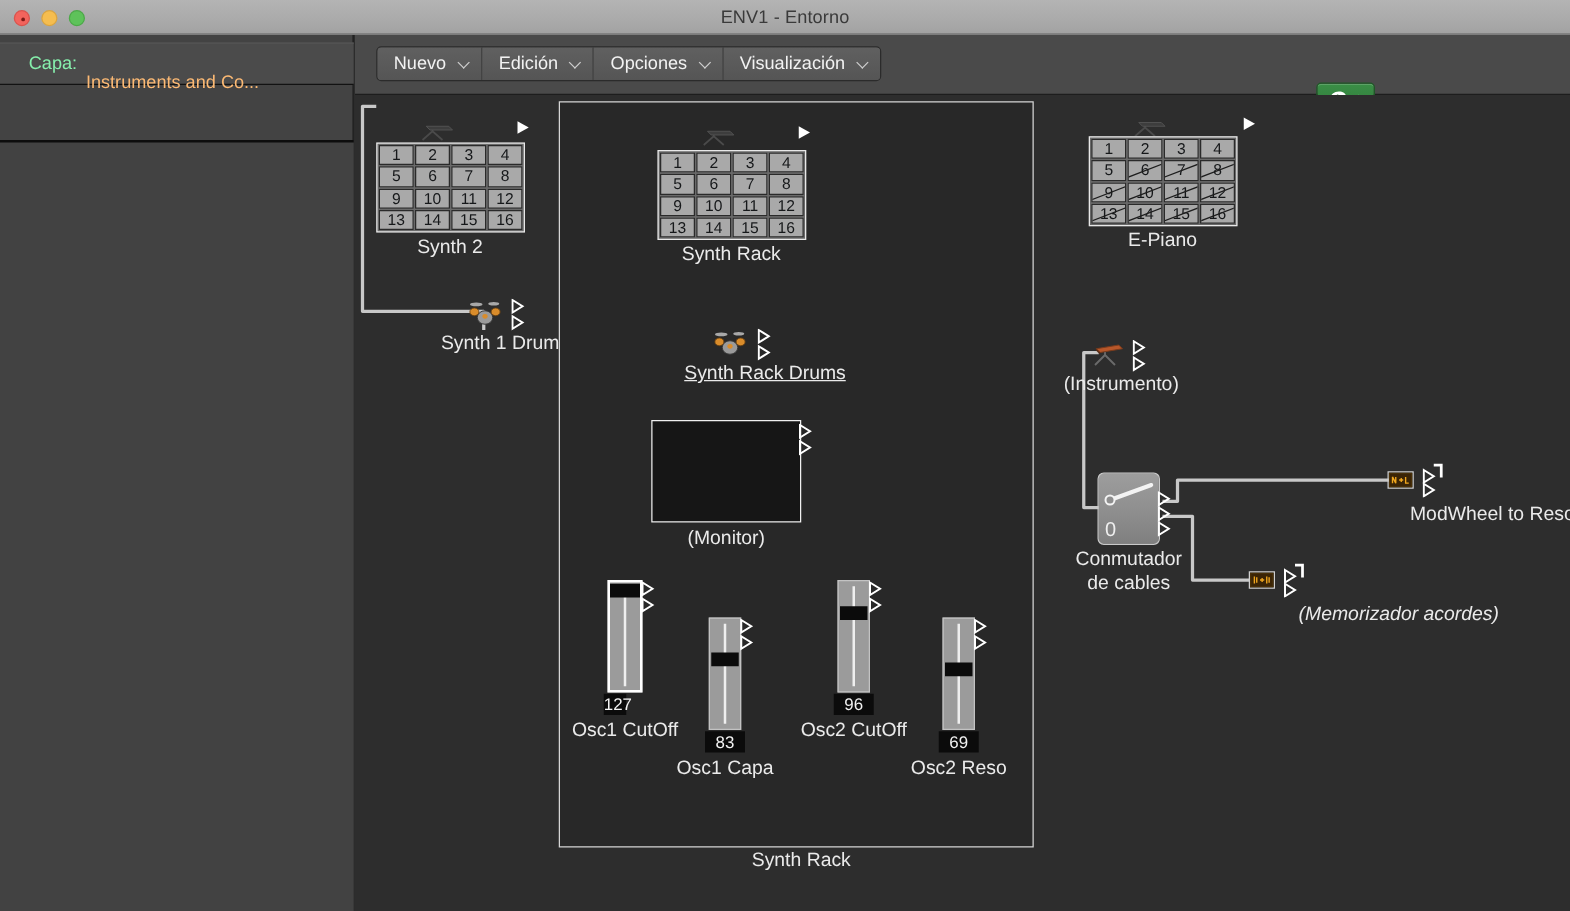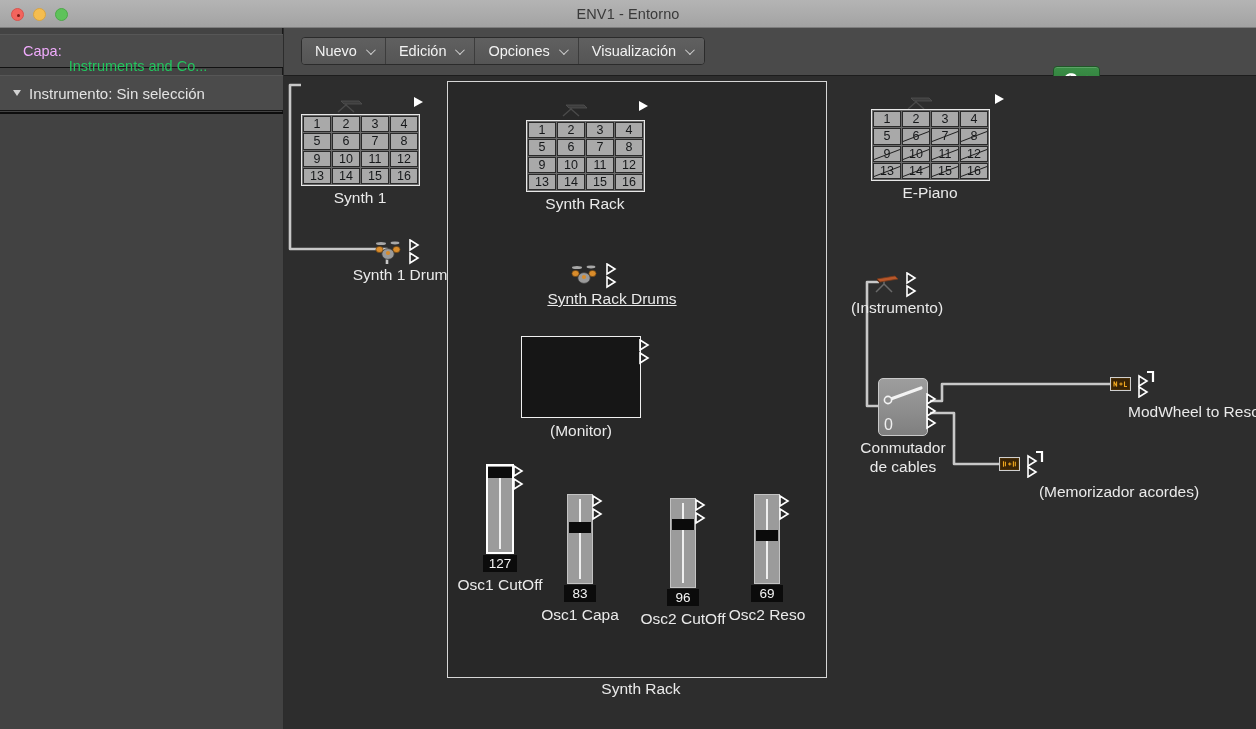--- a/index.html
+++ b/index.html
@@ -57,22 +57,22 @@
   .side-row {
     position: absolute; left: 0;
     width: 283px;
     background: #4b4b4b;
     border-bottom: 1px solid #121212;
     border-top: 1px solid #565656;
     color: #e3e3e3;
     display: flex; align-items: center;
   }
   #side-layer { top: 6px; height: 34px; font-size: 14.5px; padding-left: 23px; }
-  #side-layer .lbl-key { color: #f0abfc; }
-  #side-layer .lbl-val { color: #22c55e; margin-left: 7px; margin-top: 29px; }
+  #side-layer .lbl-key { color: #86efac; }
+  #side-layer .lbl-val { color: #fdba74; margin-left: 7px; margin-top: 29px; }
   #side-instr { top: 47px; height: 36px; font-size: 15px; padding-left: 14px; }
   #disclosure {
     width: 0; height: 0;
     border-left: 6px solid #d2d2d2;
     border-top: 4.5px solid transparent;
     border-bottom: 4.5px solid transparent;
     transform: rotate(90deg);
     margin-right: 9px;
     flex: none;
   }
@@ -282,24 +282,20 @@
     <div class="traffic" id="tl-min"></div>
     <div class="traffic" id="tl-zoom"></div>
     <div id="title-text">ENV1 - Entorno</div>
   </div>
 
   <div id="sidebar">
     <div class="side-row" id="side-layer">
       <span class="lbl-key">Capa:</span>
       <span class="lbl-val">Instruments and Co...</span>
     </div>
-    <div class="side-row" id="side-instr">
-      <span id="disclosure"></span>
-      <span>Instrumento: Sin selección</span>
-    </div>
     <div id="side-body"></div>
   </div>
 
   <div id="toolbar">
     <div class="menu-group">
       <div class="menu-btn">
         <span>Nuevo</span>
         <span class="chev"></span>
       </div>
       <div class="menu-btn">
@@ -405,21 +401,21 @@
           <div class="gcell">
             <span>14</span>
           </div>
           <div class="gcell">
             <span>15</span>
           </div>
           <div class="gcell">
             <span>16</span>
           </div>
         </div>
-      <div class="obj-label" style="left:59px; top:92px;">Synth 1</div>
+      <div class="obj-label" style="left:59px; top:92px;">Synth 2</div>
     </div>
 
     <div class="obj small-obj" id="obj-synth1drums" style="left:60px; top:163px; width:120px; height:46px;">
       <svg style="position:absolute; left:31px; top:1px; width:26px; height:20px;" viewBox="0 0 26 20">
         <ellipse cx="13" cy="14" rx="6.2" ry="5.4" fill="#9a9a9a" stroke="#3a3a3a" stroke-width=".8"></ellipse>
         <ellipse cx="13" cy="13" rx="2.1" ry="1.9" fill="#d98c2b"></ellipse>
         <ellipse cx="4.5" cy="9.5" rx="3.6" ry="3.1" fill="#d98c2b" stroke="#6b4312" stroke-width=".7"></ellipse>
         <ellipse cx="21.5" cy="9.5" rx="3.6" ry="3.1" fill="#d98c2b" stroke="#6b4312" stroke-width=".7"></ellipse>
         <ellipse cx="6" cy="3.5" rx="5" ry="1.5" fill="#a8a8a8"></ellipse>
         <ellipse cx="20" cy="3" rx="4.4" ry="1.4" fill="#a8a8a8"></ellipse>
@@ -516,39 +512,39 @@
         <path d="M1 14 L9 19 L1 24 Z" fill="none" stroke="#ffffff" stroke-width="1.6"></path>
       </svg>
       <div class="obj-label" style="left:60px; top:85px;">(Monitor)</div>
     </div>
 
     <div id="fader-layer">
         <div class="fader sel" style="left: 202px; top: 388px; width: 28px; height: 130px;">
           <div class="track" style="width: 28px; height: 90px;"></div>
           <div class="centerline" style="left: 13.25px; top: 5px; height: 80px;"></div>
           <div class="thumb" style="left: 2px; width: 24px; height: 11px; top: 3px;"></div>
-          <div class="readout" style="left: -3px; top: 91px; width: 34px;">127</div>
+          <div class="readout" style="left: -3px; top: 91px; width: 18px;">127</div>
           <svg viewBox="0 0 12 26" style="position: absolute; left: 27px; top: 1px; width: 12px; height: 26px;">
             <path d="M1 1 L9 6 L1 11 Z" fill="none" stroke="#ffffff" stroke-width="1.6"></path>
             <path d="M1 14 L9 19 L1 24 Z" fill="none" stroke="#ffffff" stroke-width="1.6"></path>
           </svg>
           <div class="obj-label" style="left: 14px; top: 111px;">Osc1 CutOff</div>
         </div>
         <div class="fader" style="left: 283px; top: 418px; width: 26px; height: 130px;">
           <div class="track" style="width: 26px; height: 90px;"></div>
           <div class="centerline" style="left: 12.25px; top: 5px; height: 80px;"></div>
           <div class="thumb" style="left: 2px; width: 22px; height: 11px; top: 28px;"></div>
           <div class="readout" style="left: -3px; top: 91px; width: 32px;">83</div>
           <svg viewBox="0 0 12 26" style="position: absolute; left: 25px; top: 1px; width: 12px; height: 26px;">
             <path d="M1 1 L9 6 L1 11 Z" fill="none" stroke="#ffffff" stroke-width="1.6"></path>
             <path d="M1 14 L9 19 L1 24 Z" fill="none" stroke="#ffffff" stroke-width="1.6"></path>
           </svg>
           <div class="obj-label" style="left: 13px; top: 111px;">Osc1 Capa</div>
         </div>
-        <div class="fader" style="left: 386px; top: 388px; width: 22px; height: 130px; margin-top: 34px;">
+        <div class="fader" style="left: 386px; top: 388px; width: 22px; height: 130px;">
           <div class="track" style="width: 26px; height: 90px;"></div>
           <div class="centerline" style="left: 12.25px; top: 5px; height: 80px;"></div>
           <div class="thumb" style="left: 2px; width: 22px; height: 11px; top: 21px;"></div>
           <div class="readout" style="left: -3px; top: 91px; width: 32px;">96</div>
           <svg viewBox="0 0 12 26" style="position: absolute; left: 25px; top: 1px; width: 12px; height: 26px;">
             <path d="M1 1 L9 6 L1 11 Z" fill="none" stroke="#ffffff" stroke-width="1.6"></path>
             <path d="M1 14 L9 19 L1 24 Z" fill="none" stroke="#ffffff" stroke-width="1.6"></path>
           </svg>
           <div class="obj-label" style="left: 13px; top: 111px;">Osc2 CutOff</div>
         </div>
@@ -668,21 +664,21 @@
         </div>
       </div>
       <svg style="position:absolute; left:28px; top:-6px; width:18px; height:28px;" viewBox="0 0 18 28">
         <path d="M9 2 L15 2 L15 12" stroke="#ffffff" stroke-width="2.2" fill="none"></path>
         <path d="M1 6 L9 11 L1 16 Z" fill="none" stroke="#ffffff" stroke-width="1.6"></path>
         <path d="M1 17 L9 22 L1 27 Z" fill="none" stroke="#ffffff" stroke-width="1.6"></path>
       </svg>
       <div class="obj-label" style="left:105px; top:26px;">ModWheel to Resonance</div>
     </div>
 
-    <div class="obj small-obj" id="obj-chordmem" style="left:715px; top:380px; width:200px; height:48px;">
+    <div class="obj small-obj" id="obj-chordmem" style="left:715px; top:380px; width:200px; height:48px;font-style:italic;">
       <div class="xformer" style="left:0px; top:1px;">
         <div class="inner">
           <svg width="17" height="10" viewBox="0 0 17 10">
             <rect x="0" y="0" width="17" height="10" fill="#3a2406"></rect>
             <path d="M2.5 7.8 L2.5 2.2 M4.4 7.2 L4.4 2.8" stroke="#f0a71e" stroke-width="1.1"></path>
             <path d="M7 5 L10.4 5 M8.7 3.4 L8.7 6.6" stroke="#f0a71e" stroke-width="1.1"></path>
             <path d="M12.4 7.8 L12.4 2.2 M14.3 7.2 L14.3 2.8" stroke="#f0a71e" stroke-width="1.1"></path>
           </svg>
         </div>
       </div>

